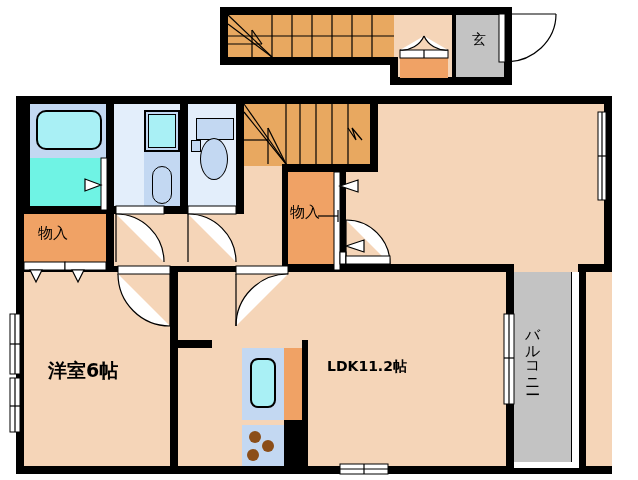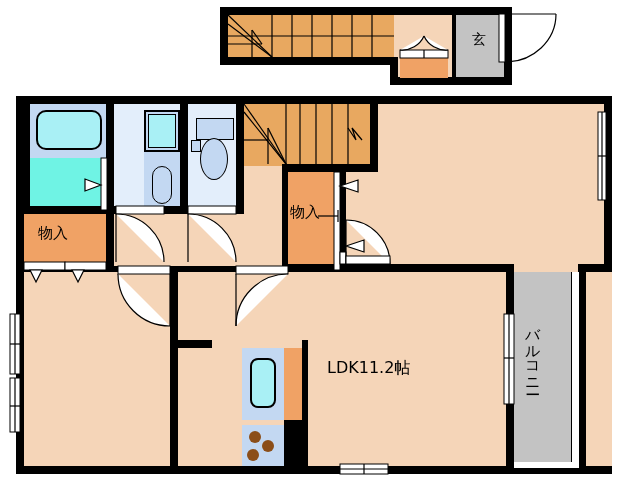--- a/index.html
+++ b/index.html
@@ -16,21 +16,21 @@
   .balc{position:absolute;background:#C3C3C3;}
   .wet{position:absolute;background:#E3EEFB;}
   .wetdk{position:absolute;background:#C3D8F2;}
   .cyan{position:absolute;background:#6FF3E4;}
   .tubin{position:absolute;background:#A9F0F5;}
   .white{position:absolute;background:#ffffff;}
   .thinline{position:absolute;background:#000000;}
 
   .label{position:absolute;color:#000;white-space:nowrap;}
   .lbl-room{font-size:19px;font-weight:bold;letter-spacing:0px;}
-  .lbl-ldk{font-size:16px;font-weight:normal;}
+  .lbl-ldk{font-size:14px;font-weight:bold;}
   .lbl-store{font-size:15px;}
   .lbl-gen{font-size:14px;}
   .lbl-vert{font-size:15px;writing-mode:vertical-rl;text-orientation:upright;line-height:1.05;}
 
   svg.ov{position:absolute;left:0;top:0;width:638px;height:480px;pointer-events:none;}
 </style>
 </head>
 <body>
 
 <div id="plan">
@@ -102,20 +102,21 @@
   <div class="store" style="left:288px;top:172px;width:46px;height:98px;"></div>
   <span class="label lbl-store" style="left:290px;top:203px;">物入</span>
   <div class="wall" style="left:282px;top:164px;width:6px;height:106px;"></div>
   <div class="wall" style="left:334px;top:172px;width:6px;height:98px;"></div>
 
   <div class="wall" style="left:340px;top:172px;width:6px;height:92px;"></div>
   <div class="wall" style="left:282px;top:264px;width:230px;height:8px;"></div>
 
   <div class="wall" style="left:170px;top:266px;width:8px;height:208px;"></div>
   <div class="wall" style="left:24px;top:266px;width:146px;height:6px;"></div>
+  <span class="label lbl-room" style="left:48px;top:358px;">洋室6帖</span>
 
   <div class="wall" style="left:178px;top:266px;width:110px;height:6px;"></div>
   <span class="label lbl-ldk" style="left:327px;top:358px;">LDK11.2帖</span>
 
   <div class="wall" style="left:178px;top:340px;width:34px;height:8px;"></div>
 
   <div class="wetdk" style="left:242px;top:348px;width:42px;height:72px;"></div>
   <div class="tubin" style="left:250px;top:358px;width:26px;height:50px;border:2px solid #000;border-radius:8px;box-sizing:border-box;"></div>
   <div class="store" style="left:284px;top:348px;width:18px;height:72px;"></div>
   <div class="wetdk" style="left:242px;top:425px;width:42px;height:41px;"></div>

